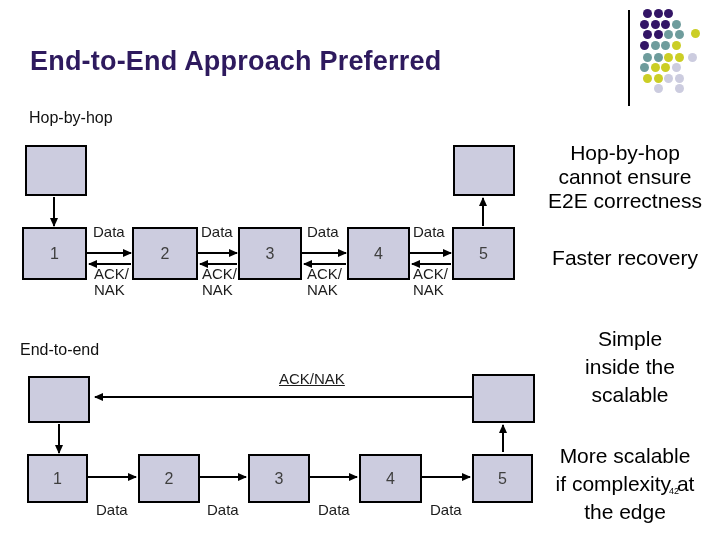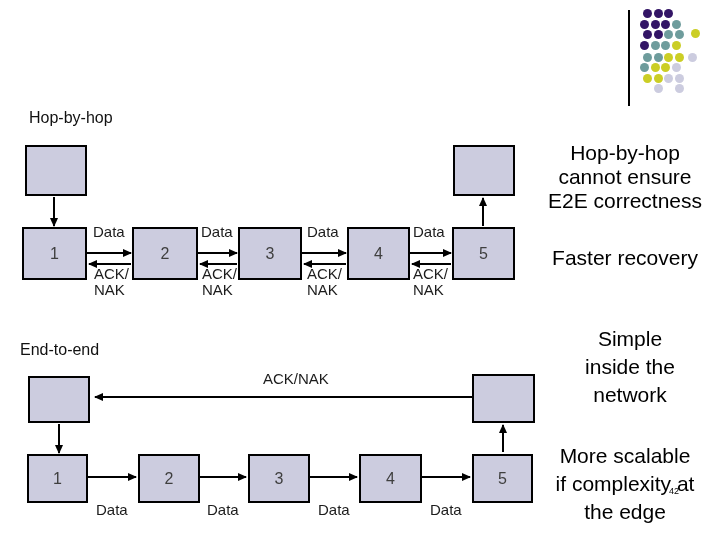--- a/index.html
+++ b/index.html
@@ -68,20 +68,21 @@
       <span class="dot" style="left: 660.5px; top: 62.5px; background: rgb(203, 206, 37);"></span>
       <span class="dot" style="left: 671.5px; top: 62.5px; background: rgb(204, 204, 223);"></span>
       <span class="dot" style="left: 642.5px; top: 73.5px; background: rgb(203, 206, 37);"></span>
       <span class="dot" style="left: 653.5px; top: 73.5px; background: rgb(203, 206, 37);"></span>
       <span class="dot" style="left: 663.5px; top: 73.5px; background: rgb(204, 204, 223);"></span>
       <span class="dot" style="left: 674.5px; top: 73.5px; background: rgb(204, 204, 223);"></span>
       <span class="dot" style="left: 653.5px; top: 83.5px; background: rgb(204, 204, 223);"></span>
       <span class="dot" style="left: 674.5px; top: 83.5px; background: rgb(204, 204, 223);"></span>
     </div>
 
+  <div class="title">End-to-End Approach Preferred</div>
 
   <div class="heading" style="left:29px; top:109px;">Hop-by-hop</div>
 
   <div class="box" style="left:25px; top:145px; width:62px; height:51px;"></div>
   <div class="box" style="left:453px; top:145px; width:62px; height:51px;"></div>
 
   <div class="box" style="left:22px; top:227px; width:65px; height:53px;">
       <span>1</span>
     </div>
   <div class="box" style="left:132px; top:227px; width:66px; height:53px;">
@@ -114,21 +115,21 @@
   <div class="note" style="left:518px; top:141px; width:214px;">Hop-by-hop
 cannot ensure
 E2E correctness</div>
   <div class="note" style="left:518px; top:246px; width:214px;">Faster recovery</div>
 
   <div class="heading" style="left:20px; top:341px;">End-to-end</div>
 
   <div class="box" style="left:28px; top:376px; width:62px; height:47px;"></div>
   <div class="box" style="left:472px; top:374px; width:63px; height:49px;"></div>
 
-  <span class="lbl" style="left:263px; top:371px;">ACK/NAK</span>
+  <span class="lbl" style="left:279px; top:371px;text-decoration:underline;">ACK/NAK</span>
 
   <div class="box" style="left:27px;  top:454px; width:61px; height:49px;">
       <span>1</span>
     </div>
   <div class="box" style="left:138px; top:454px; width:62px; height:49px;">
       <span>2</span>
     </div>
   <div class="box" style="left:248px; top:454px; width:62px; height:49px;">
       <span>3</span>
     </div>
@@ -139,21 +140,21 @@
       <span>5</span>
     </div>
 
   <span class="lbl" style="left:96px;  top:502px;">Data</span>
   <span class="lbl" style="left:207px; top:502px;">Data</span>
   <span class="lbl" style="left:318px; top:502px;">Data</span>
   <span class="lbl" style="left:430px; top:502px;">Data</span>
 
   <div class="note wide-lh" style="left:543px; top:325px; width:174px;">Simple
 inside the
-network</div>
+scalable</div>
   <div class="note wide-lh" style="left:518px; top:442px; width:214px;">More scalable
 if complexity at
 the edge</div>
 
   <div class="pagenum">42</div>
 
   <svg class="arrows" width="720" height="540">
     <defs>
       <marker id="ah" markerUnits="userSpaceOnUse" markerWidth="10" markerHeight="9" refX="8" refY="4" orient="auto">
         <path d="M0,0 L9,4 L0,8 z" fill="#000"></path>

